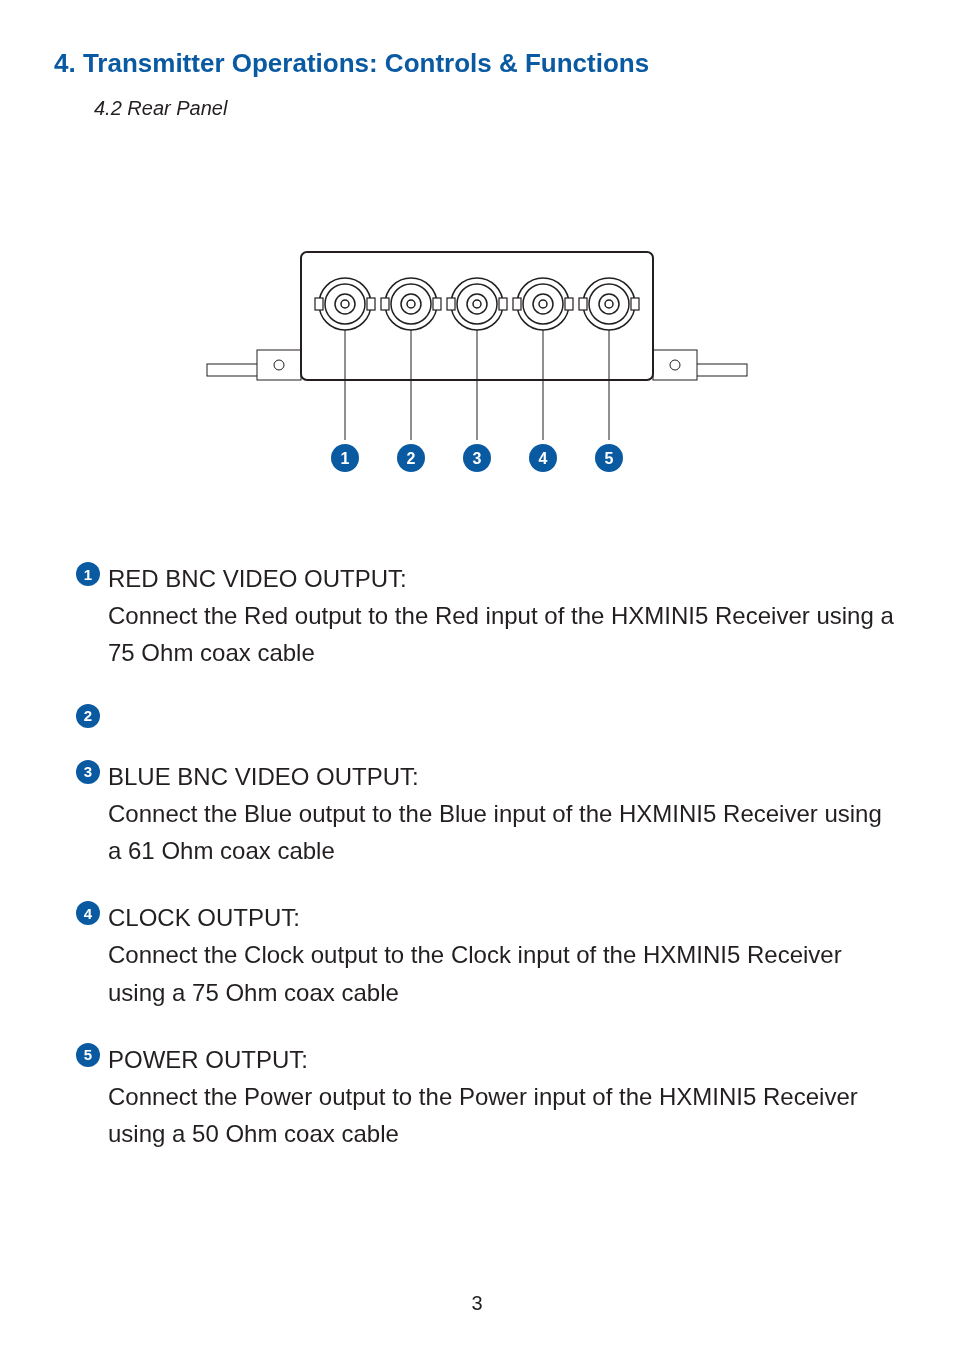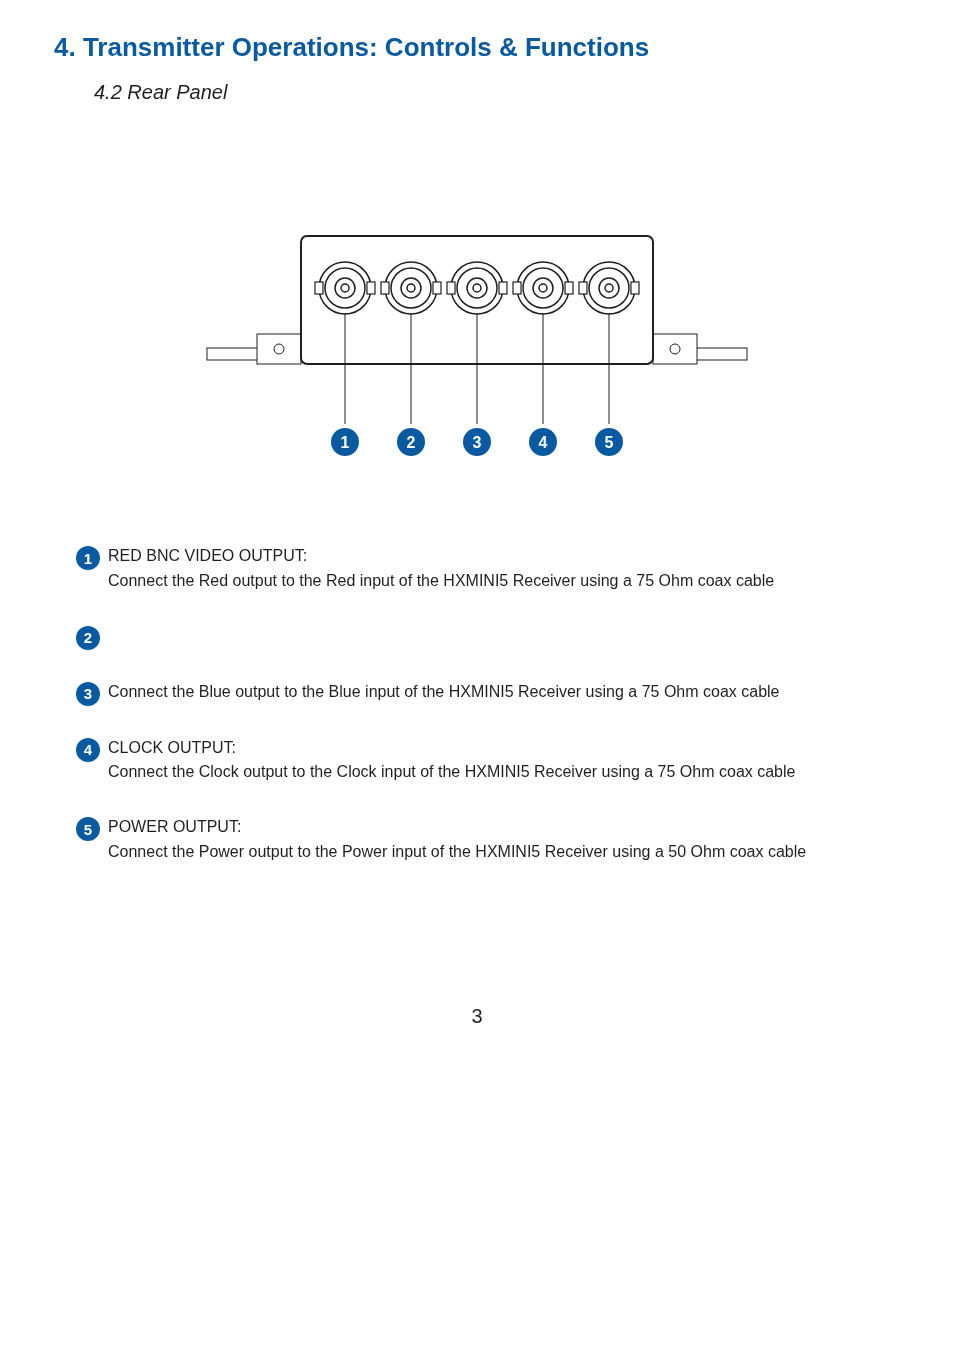--- a/index.html
+++ b/index.html
@@ -4,21 +4,21 @@
 <style>
   html, body {
     margin: 0;
     padding: 0;
     width: 954px;
     background: #fff;
     font-family: "Segoe UI", "Helvetica Neue", Arial, sans-serif;
     color: #231f20;
   }
   .page {
-    padding: 32px 54px 40px 54px;
+    padding: 48px 54px 40px 54px;
     box-sizing: border-box;
   }
   .section-heading {
     color: #0a5aa2;
     font-size: 26px;
     font-weight: 700;
     margin: 0 0 18px 0;
   }
   .subsection-heading {
     font-size: 20px;
@@ -57,21 +57,21 @@
     margin-bottom: 30px;
     padding-left: 22px;
   }
   .callout-badge {
     flex: 0 0 auto;
     margin-right: 8px;
     margin-top: 2px;
   }
   .callout-text {
     flex: 1 1 auto;
-    font-size: 16px;
+    font-size: 24px;
     line-height: 1.55;
   }
   .callout-title {
     font-weight: 400;
   }
   .callout-desc {
     display: block;
     font-weight: 400;
   }
   .page-number {
@@ -158,21 +158,22 @@
 
     <div class="callout">
       <span class="num-badge callout-badge">2</span>
       <div class="callout-text">
       </div>
     </div>
 
     <div class="callout">
       <span class="num-badge callout-badge">3</span>
       <div class="callout-text">
-        <span class="callout-desc">Connect the Blue output to the Blue input of the HXMINI5 Receiver using a 75 Ohm coax cable</span>
+        <span class="callout-title">BLUE BNC VIDEO OUTPUT:</span>
+        <span class="callout-desc">Connect the Blue output to the Blue input of the HXMINI5 Receiver using a 61 Ohm coax cable</span>
       </div>
     </div>
 
     <div class="callout">
       <span class="num-badge callout-badge">4</span>
       <div class="callout-text">
         <span class="callout-title">CLOCK OUTPUT:</span>
         <span class="callout-desc">Connect the Clock output to the Clock input of the HXMINI5 Receiver using a 75 Ohm coax cable</span>
       </div>
     </div>

